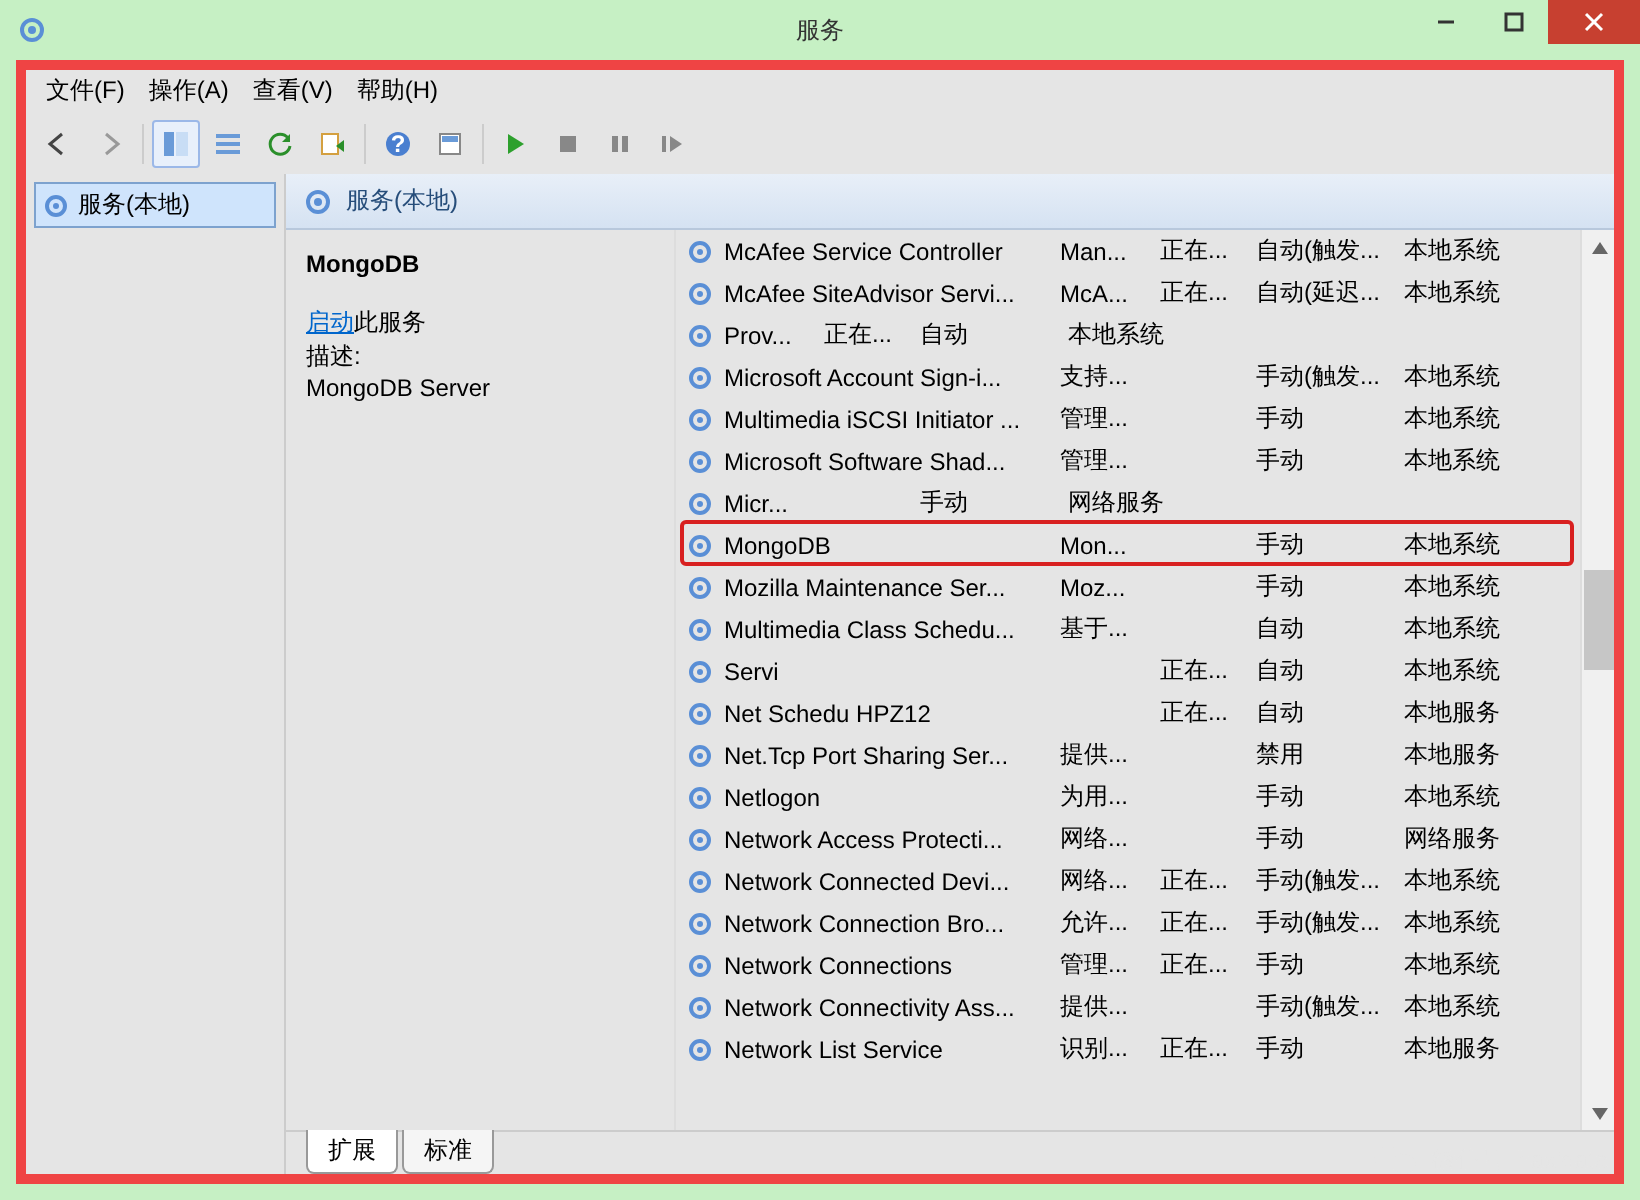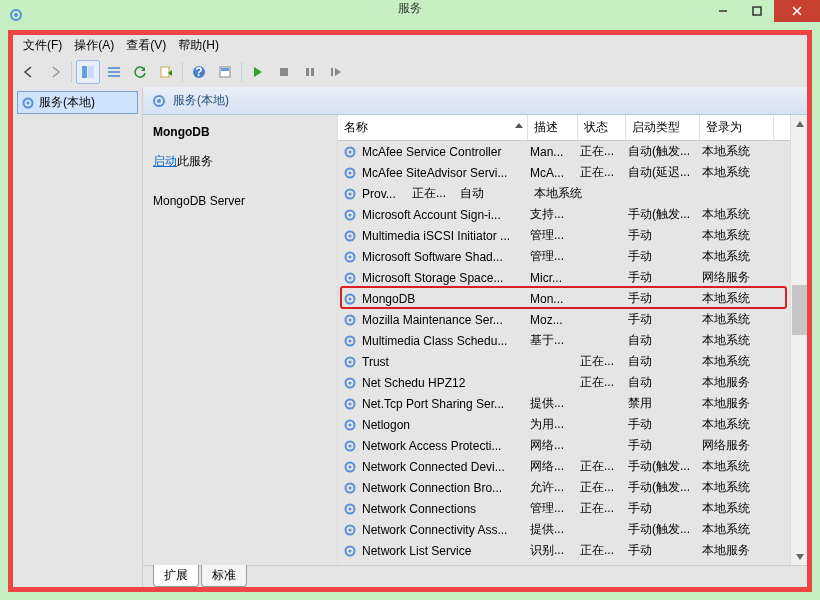--- a/index.html
+++ b/index.html
@@ -1,18 +1,18 @@
 <!DOCTYPE html>
 <html><head>
 <meta charset="utf-8">
 <style>
 * { box-sizing: border-box; margin: 0; padding: 0; font-family: "Microsoft YaHei", Tahoma, sans-serif; font-size: 12px; }
 body { background: #c6f0c4; width: 820px; height: 600px; overflow: hidden; position: relative; }
 
-.titlebar { height: 30px; display: flex; align-items: flex-start; justify-content: center; position: relative; background: #c6f0c4; }
+.titlebar { height: 30px; display: flex; align-items: center; justify-content: center; position: relative; background: #c6f0c4; }
 .titlebar .icon { position: absolute; left: 8px; top: 7px; }
 .titlebar .title { color: #333; }
 .winbtns { position: absolute; right: 0; top: 0; display: flex; }
 .winbtn { width: 34px; height: 22px; display: flex; align-items: center; justify-content: center; background: #c6f0c4; cursor: default; }
 .winbtn.close { background: #c74030; color: #fff; width: 46px; }
 .winbtn svg { display: block; }
 
 .inner { position: absolute; left: 8px; top: 30px; right: 8px; bottom: 8px; background: #e5e5e5; border: 5px solid #ef4444; display: flex; flex-direction: column; }
 
 .menubar { display: flex; gap: 4px; padding: 2px 6px; border-bottom: 1px solid #e5e5e5; height: 22px; align-items: center; }
@@ -28,21 +28,21 @@
 .tree { width: 130px; border-right: 1px solid #ccc; padding: 4px; }
 .tree-item { display: flex; align-items: center; gap: 4px; padding: 2px 3px; border: 1px solid #7da2ce; background: #cfe4fc; }
 
 .main { flex: 1; display: flex; flex-direction: column; min-width: 0; }
 .main-head { height: 28px; background: linear-gradient(#e8eff8,#d5e2f2); border-bottom: 1px solid #b8c8dc; display: flex; align-items: center; padding: 0 8px; gap: 6px; color: #264d7a; font-size: 14px; }
 
 .main-body { flex: 1; display: flex; min-height: 0; }
 
 .detail { width: 195px; padding: 10px 6px 6px 10px; border-right: 1px solid #ddd; }
 .detail .svcname { font-weight: bold; margin-bottom: 14px; }
-.detail .action { margin-bottom: 24px; }
+.detail .action { }
 .detail .action a { color: #0066cc; text-decoration: underline; }
 
 .listwrap { flex: 1; position: relative; overflow: hidden; }
 .list-head { display: flex; border-bottom: 1px solid #ccc; background: #fff; position: sticky; top: 0; }
 .list-head .col { padding: 4px 6px; border-right: 1px solid #e0e0e0; position: relative; white-space: nowrap; overflow: hidden; }
 .col-name { width: 190px; } .col-desc { width: 50px; } .col-stat { width: 48px; } .col-type { width: 74px; } .col-log { width: 74px; }
 .sort-arrow { position: absolute; right: 4px; top: 8px; width: 0; height: 0; border-left: 4px solid transparent; border-right: 4px solid transparent; border-bottom: 5px solid #555; }
 
 .list-body { overflow-y: hidden; height: calc(100% - 24px); position: relative; }
 .row { display: flex; align-items: center; height: 21px; padding-left: 4px; }
@@ -204,31 +204,25 @@
           </span>
         <span>服务(本地)</span>
       </div>
 
       <div class="main-body">
         <div class="detail">
           <div class="svcname">MongoDB</div>
           <div class="action">
             <a href="#">启动</a><span>此服务</span>
           </div>
+          <div>描述:</div>
           <div>MongoDB Server</div>
         </div>
 
         <div class="listwrap">
-          <div class="list-head">
-            <div class="col col-name"><span>名称</span><span class="sort-arrow"></span></div>
-            <div class="col col-desc">描述</div>
-            <div class="col col-stat">状态</div>
-            <div class="col col-type">启动类型</div>
-            <div class="col col-log">登录为</div>
-          </div>
           <div class="list-body" id="list-body">
               <div class="row">
                 <span class="icon svc-icon">
                   <svg width="16" height="16">
                     <circle cx="8" cy="8" r="4.5" fill="none" stroke="#5a8fd6" stroke-width="2"></circle>
                     <circle cx="8" cy="8" r="1.5" fill="#5a8fd6"></circle>
                   </svg>
                 </span>
                 <span class="c c-name">McAfee Service Controller</span>
                 <span class="c c-desc">Man...</span>
@@ -300,21 +294,20 @@
                 <span class="c c-type">手动</span>
                 <span class="c c-log">本地系统</span>
               </div>
               <div class="row">
                 <span class="icon svc-icon">
                   <svg width="16" height="16">
                     <circle cx="8" cy="8" r="4.5" fill="none" stroke="#5a8fd6" stroke-width="2"></circle>
                     <circle cx="8" cy="8" r="1.5" fill="#5a8fd6"></circle>
                   </svg>
                 </span>
-                <span class="c c-name">Microsoft Storage Space...</span>
                 <span class="c c-desc">Micr...</span>
                 <span class="c c-stat"></span>
                 <span class="c c-type">手动</span>
                 <span class="c c-log">网络服务</span>
               </div>
               <div class="row">
                 <span class="icon svc-icon">
                   <svg width="16" height="16">
                     <circle cx="8" cy="8" r="4.5" fill="none" stroke="#5a8fd6" stroke-width="2"></circle>
                     <circle cx="8" cy="8" r="1.5" fill="#5a8fd6"></circle>
@@ -353,21 +346,21 @@
                 <span class="c c-type">自动</span>
                 <span class="c c-log">本地系统</span>
               </div>
               <div class="row">
                 <span class="icon svc-icon">
                   <svg width="16" height="16">
                     <circle cx="8" cy="8" r="4.5" fill="none" stroke="#5a8fd6" stroke-width="2"></circle>
                     <circle cx="8" cy="8" r="1.5" fill="#5a8fd6"></circle>
                   </svg>
                 </span>
-                <span class="c c-name">Trust</span>
+                <span class="c c-name">Servi</span>
                 <span class="c c-desc"></span>
                 <span class="c c-stat">正在...</span>
                 <span class="c c-type">自动</span>
                 <span class="c c-log">本地系统</span>
               </div>
               <div class="row">
                 <span class="icon svc-icon">
                   <svg width="16" height="16">
                     <circle cx="8" cy="8" r="4.5" fill="none" stroke="#5a8fd6" stroke-width="2"></circle>
                     <circle cx="8" cy="8" r="1.5" fill="#5a8fd6"></circle>

